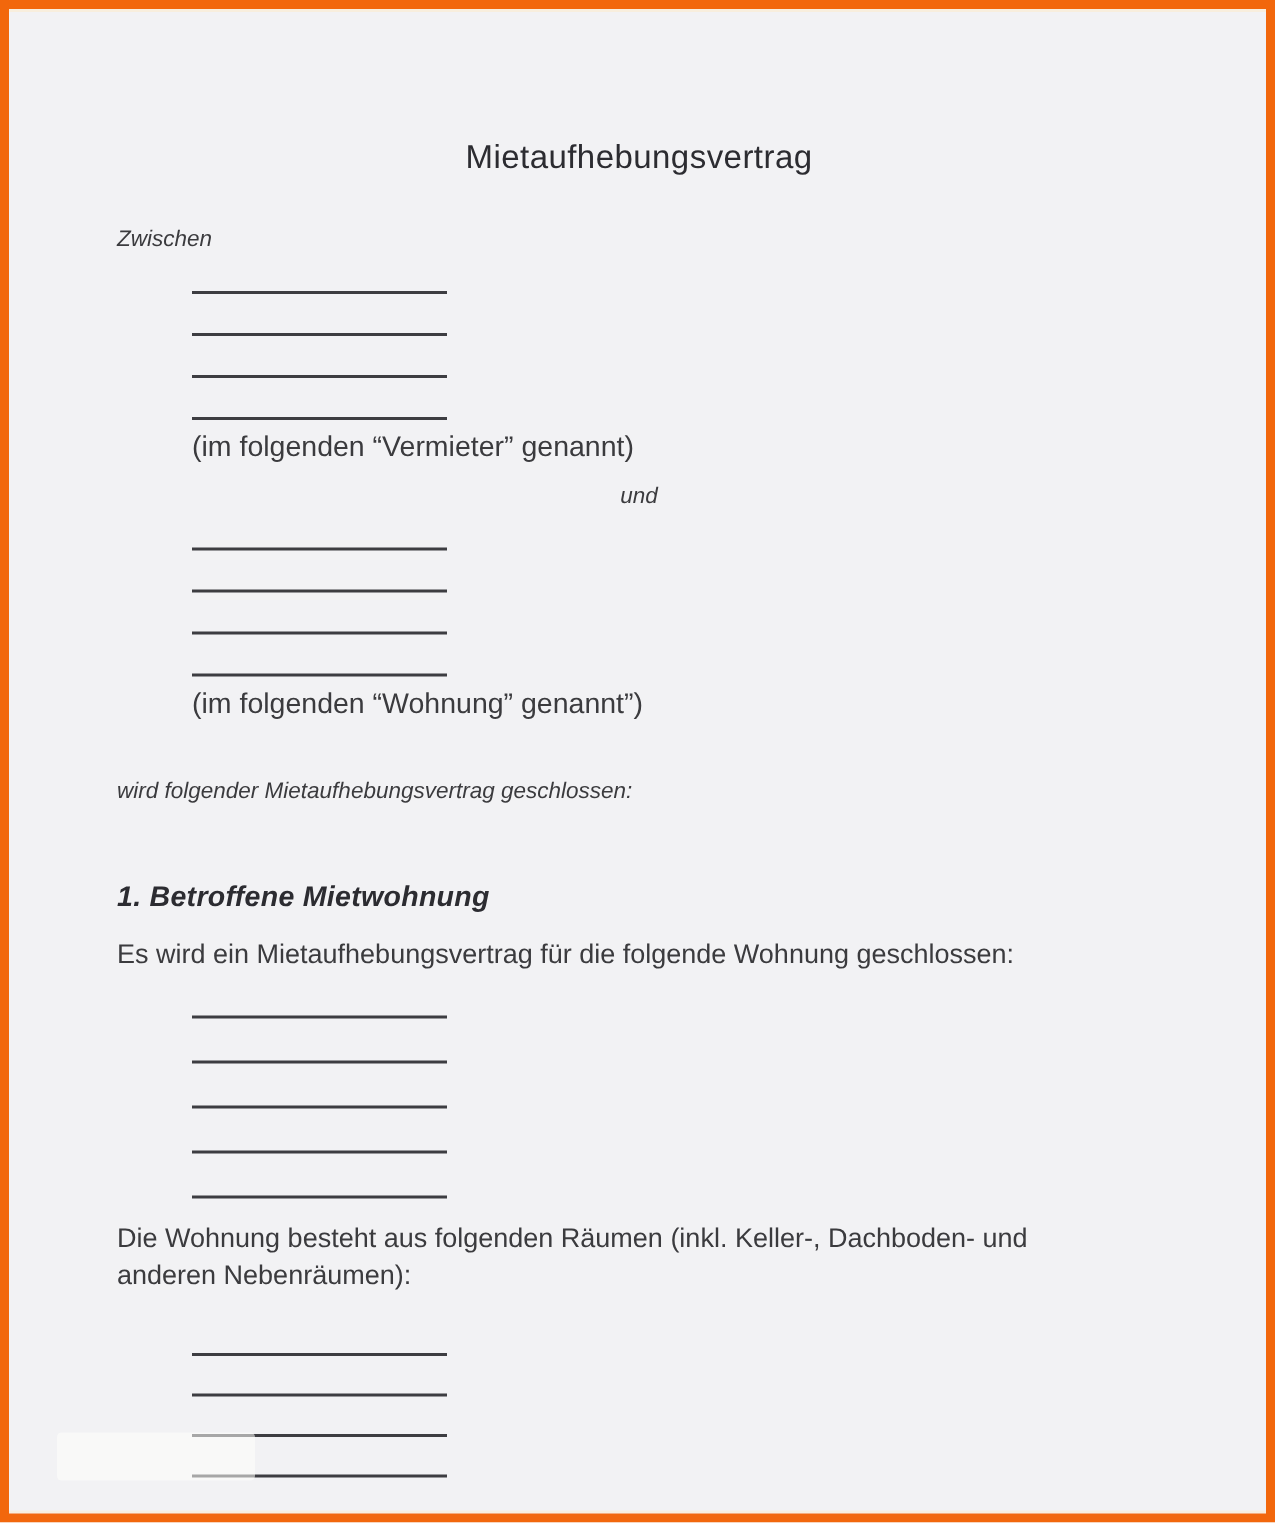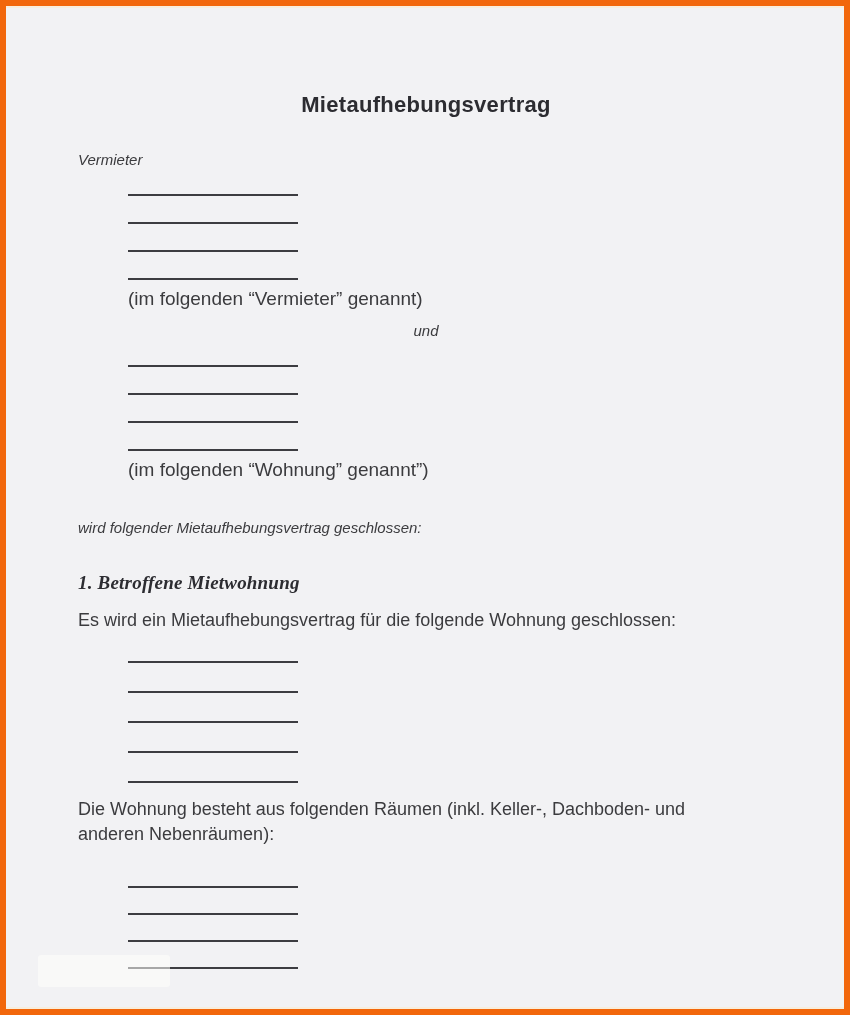--- a/index.html
+++ b/index.html
@@ -20,21 +20,21 @@
     color: #3b3b3e;
   }
   .content {
     padding: 0 70px 0 72px;
   }
   .doc-title {
     margin: 0;
     padding-top: 86px;
     text-align: center;
     font-size: 22px;
-    font-weight: bold;
+    font-weight: normal;
     letter-spacing: 0.3px;
     color: #2c2c31;
   }
   .lead {
     margin: 0;
     font-size: 15px;
     font-style: italic;
   }
   .lead.zwischen { margin-top: 33px; }
   .lead.und      { margin-top: 12px; text-align: center; }
@@ -46,27 +46,26 @@
     width: 170px;
     height: 26px;
     border-bottom: 2px solid #3d3d41;
   }
   .line-group.five .blank-line { height: 28px; }
   .party-note {
     margin: 8px 0 0 50px;
     font-size: 19px;
   }
   .section-heading {
-    margin: 36px 0 0 0;
+    margin: 52px 0 0 0;
     font-size: 19px;
     font-weight: bold;
     font-style: italic;
     color: #2c2c31;
     letter-spacing: 0.2px;
-    font-family: Liberation Serif, serif;
   }
   .body-text {
     margin: 14px 0 0 0;
     font-size: 18px;
     line-height: 25px;
     max-width: 625px;
   }
   .rooms-group { margin-top: 14px; }
   .rooms-group .blank-line { height: 25px; }
   .watermark {
@@ -80,21 +79,21 @@
   }
 </style>
 </head>
 <body>
 
 <div class="page">
   <div class="content">
 
     <h1 class="doc-title">Mietaufhebungsvertrag</h1>
 
-    <p class="lead zwischen">Vermieter</p>
+    <p class="lead zwischen">Zwischen</p>
 
     <div class="line-group">
       <div class="blank-line"></div>
     <div class="blank-line"></div>
         <div class="blank-line"></div>
         <div class="blank-line"></div>
       </div>
 
     <p class="party-note">(im folgenden “Vermieter” genannt)</p>
 

